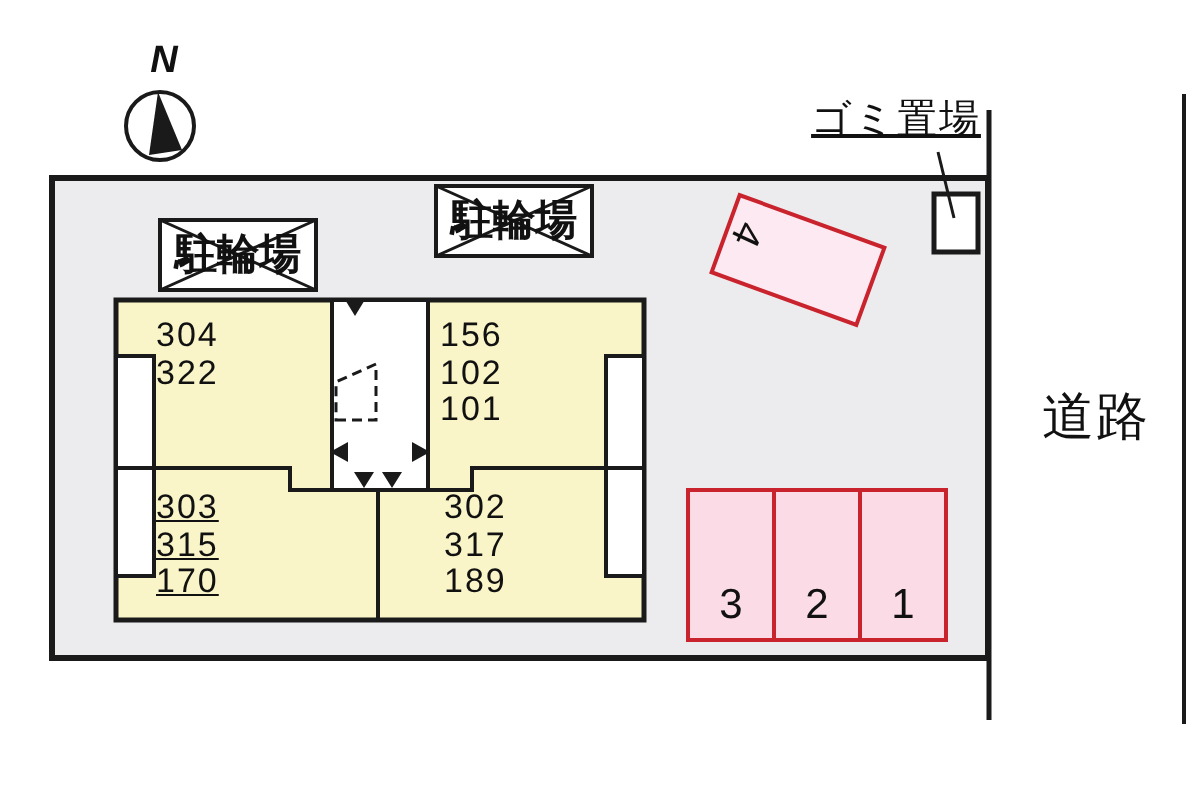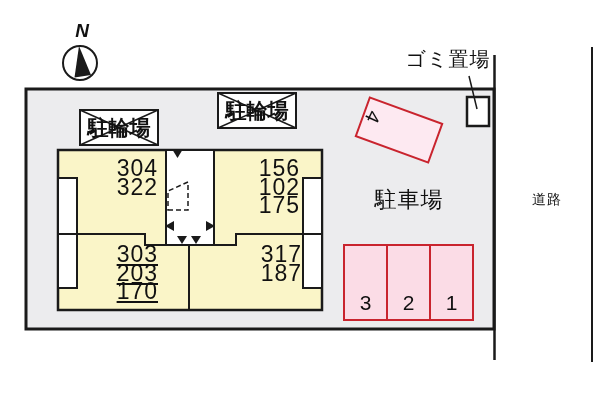--- a/index.html
+++ b/index.html
@@ -3,21 +3,21 @@
 <meta charset="utf-8">
 <style>
   html,body{margin:0;padding:0;background:#fff;}
   #stage{position:relative;width:600px;height:400px;background:#fff;overflow:hidden;
          font-family:"Liberation Sans", sans-serif;color:#111;}
   #plan{position:absolute;left:0;top:0;}
   .lbl{position:absolute;text-align:center;white-space:nowrap;color:#111;}
   .north{font-size:19px;font-weight:bold;font-style:italic;}
   .area-label{font-size:21px;letter-spacing:1px;}
   .cycle-label{font-size:21px;font-weight:bold;letter-spacing:0px;}
-  .room-stack{position:absolute;text-align:right;font-size:23px;line-height:18.5px;letter-spacing:1px;}
+  .room-stack{position:absolute;text-align:left;font-size:17px;line-height:18.5px;letter-spacing:1px;}
   .stall-num{position:absolute;text-align:center;font-size:21px;}
   .stall-num-rot{transform:rotate(115deg);}
 </style>
 </head>
 <body>
 
 <div id="stage">
 
   <svg id="plan" width="600" height="400" viewBox="0 0 600 400">
 
@@ -59,46 +59,46 @@
     <rect x="430" y="245" width="43" height="75" stroke-width="2" fill="#fbdce6" stroke="#c9242e"></rect>
     <rect x="387" y="245" width="43" height="75" stroke-width="2" fill="#fbdce6" stroke="#c9242e"></rect>
     <rect x="344" y="245" width="43" height="75" stroke-width="2" fill="#fbdce6" stroke="#c9242e"></rect>
     <g transform="rotate(20 399 130)">
       <rect x="360.5" y="109.5" width="77" height="41" stroke-width="2" fill="#fde9f1" stroke="#c9242e"></rect>
     </g>
   </svg>
 
   <div class="lbl north" style="left:68px;top:20px;width:28px;">N</div>
 
-  <div class="lbl area-label" style="left:400px;top:46px;width:96px;font-size:20px;">ゴミ置場</div>
+  <div class="lbl area-label" style="left:400px;top:46px;width:96px;font-size:20px;text-decoration:underline;">ゴミ置場</div>
 
   <div class="lbl cycle-label" style="left:80px;top:110px;width:78px;line-height:35px;">駐輪場</div>
   <div class="lbl cycle-label" style="left:218px;top:93px;width:78px;line-height:35px;">駐輪場</div>
 
   <div class="room-stack" style="left:78px;top:159px;width:80px;">
     <div>304</div>
     <div>322</div>
   </div>
   <div class="room-stack" style="left:220px;top:159px;width:80px;">
     <div>156</div>
     <div>102</div>
-    <div>175</div>
+    <div>101</div>
   </div>
   <div class="room-stack" style="left:78px;top:245px;width:80px;text-decoration:underline;">
     <div>303</div>
-    <div>203</div>
+    <div>315</div>
     <div>170</div>
   </div>
   <div class="room-stack" style="left:222px;top:245px;width:80px;">
+    <div>302</div>
     <div>317</div>
-    <div>187</div>
+    <div>189</div>
   </div>
 
-  <div class="lbl area-label" style="left:370px;top:185px;width:78px;font-size:22px;">駐車場</div>
 
-  <div class="lbl area-label" style="left:521px;top:191px;width:52px;font-size:14px;">道路</div>
+  <div class="lbl area-label" style="left:521px;top:191px;width:52px;font-size:26px;">道路</div>
 
   <div class="stall-num" style="left:430px;top:291px;width:43px;">1</div>
   <div class="stall-num" style="left:387px;top:291px;width:43px;">2</div>
   <div class="stall-num" style="left:344px;top:291px;width:43px;">3</div>
   <div class="stall-num stall-num-rot" style="left:362px;top:106px;width:22px;height:22px;font-size:20px;">4</div>
 
 </div>
 
 </body></html>

